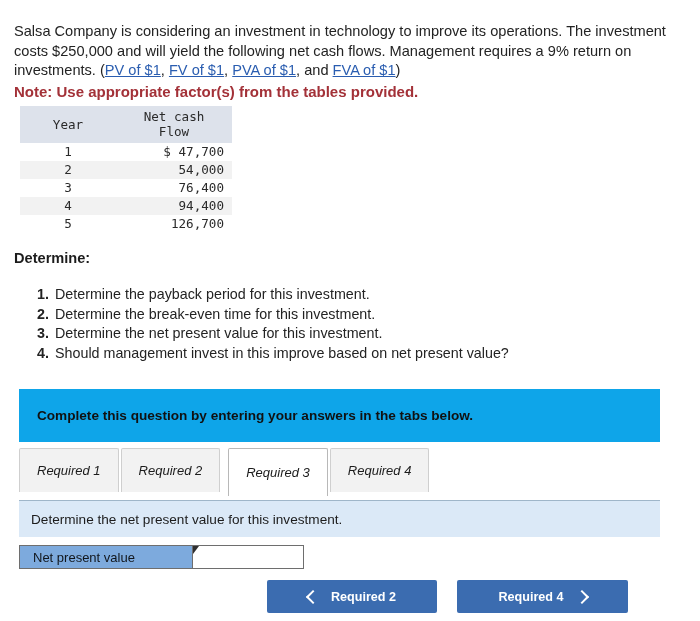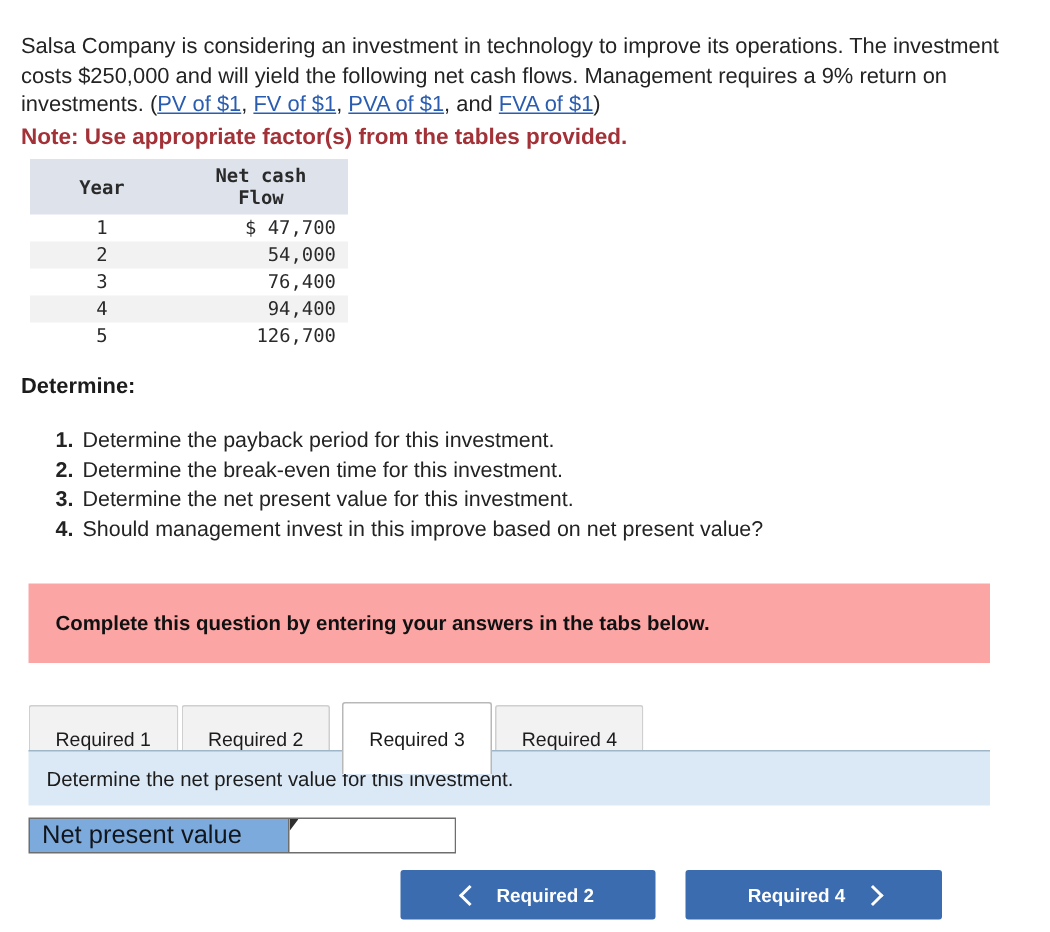--- a/index.html
+++ b/index.html
@@ -43,21 +43,21 @@
     position: absolute;
     left: 20px;
     top: 106px;
     border-collapse: collapse;
     font-family: "DejaVu Sans Mono", "Liberation Mono", monospace;
     font-size: 12.6px;
     color: #2a2a2a;
   }
   .cf-table thead th {
     background: #dde2eb;
-    font-weight: bold;
+    font-weight: normal;
     padding: 3px 8px 4px 8px;
     text-align: center;
     line-height: 15px;
   }
   .cf-table th.year-h { width: 80px; }
   .cf-table th.flow-h { width: 100px; text-align: center; }
   .cf-table td {
     padding: 1px 8px 1px 8px;
     line-height: 16px;
   }
@@ -102,39 +102,40 @@
     text-align: right;
   }
 
   
   .banner {
     position: absolute;
     left: 19px;
     top: 389px;
     width: 641px;
     height: 53px;
-    background: #fca5a5;
+    background: #0ea5e9;
     display: flex;
     align-items: center;
   }
   .banner-text {
     margin-left: 18px;
     font-size: 13.6px;
     font-weight: bold;
     color: #111111;
   }
 
   
   .tabs {
     position: absolute;
     left: 19px;
-    top: 468px;
-    display: flex;
-    align-items: center;
+    top: 448px;
+    display: flex;
+    align-items: flex-start;
     height: 48px;
+    font-style: italic;
   }
   .tab {
     height: 44px;
     box-sizing: border-box;
     display: flex;
     align-items: center;
     justify-content: center;
     padding: 0 17px;
     font-size: 13px;
     color: #1c1c1c;
@@ -181,23 +182,23 @@
     align-items: stretch;
     height: 24px;
     border: 1px solid #6e6e6e;
     box-sizing: border-box;
   }
   .answer-label {
     width: 172px;
     background: #7daadd;
     display: flex;
     align-items: center;
-    padding-left: 8px;
-    box-sizing: border-box;
-    font-size: 17px;
+    padding-left: 13px;
+    box-sizing: border-box;
+    font-size: 13px;
     color: #11161c;
   }
   .answer-input-wrap {
     width: 110px;
     background: #ffffff;
     border-left: 1px solid #6e6e6e;
     position: relative;
     display: flex;
     align-items: center;
   }

